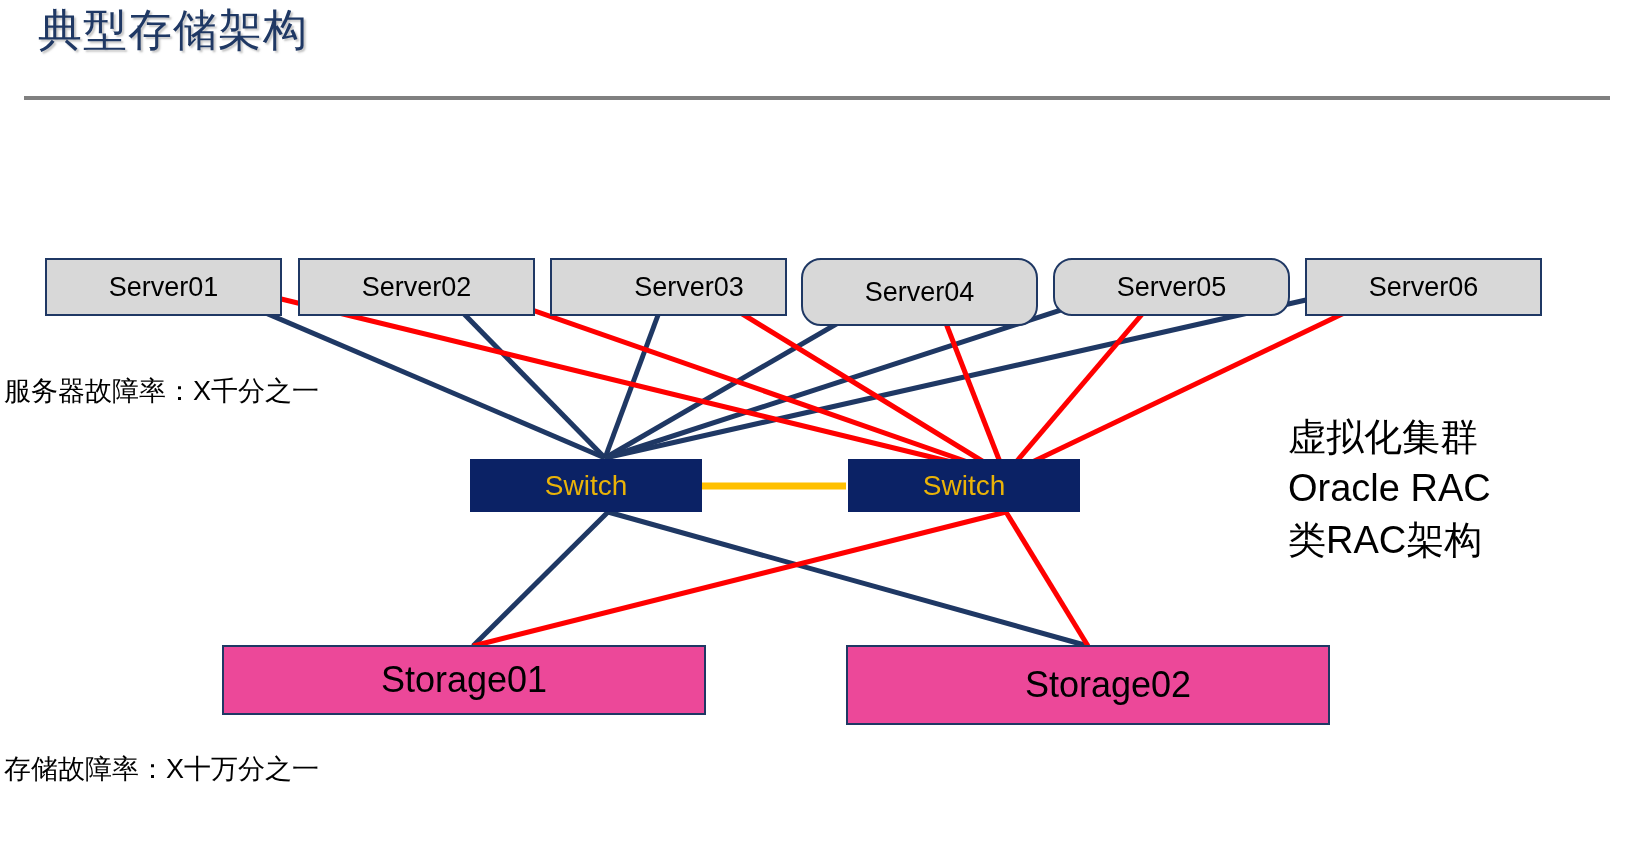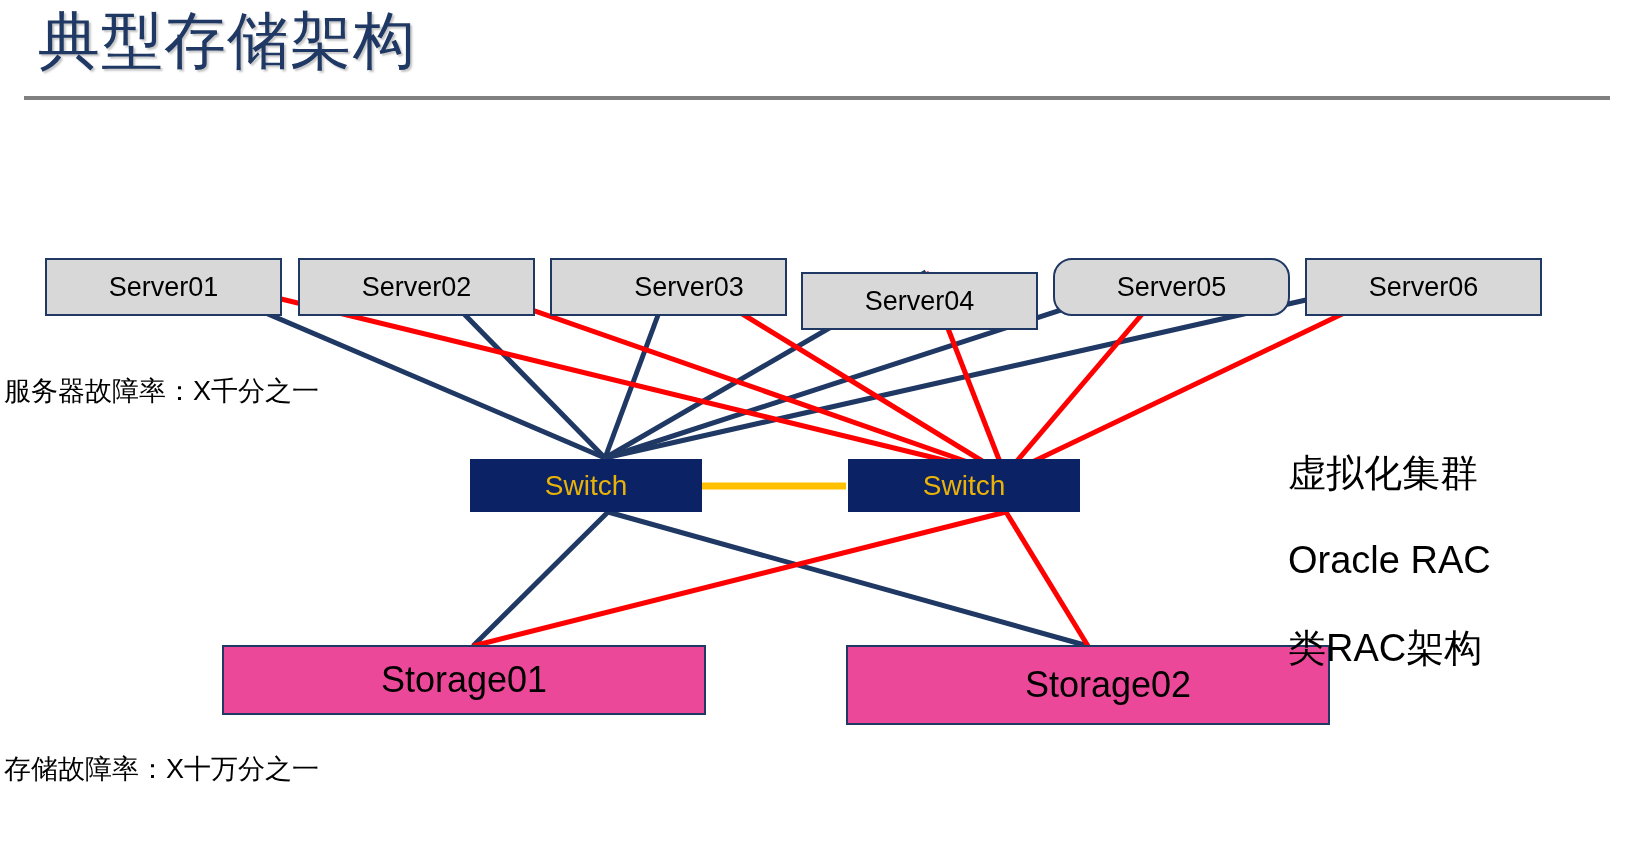--- a/index.html
+++ b/index.html
@@ -15,21 +15,21 @@
     width: 1632px;
     height: 847px;
     background: #ffffff;
     overflow: hidden;
   }
   
   #slide-title {
     position: absolute;
     left: 38px;
     top: 2px;
-    font-size: 62px;
+    font-size: 44px;
     line-height: 1.25;
     color: #1f3864;
     font-weight: 400;
     letter-spacing: 1px;
     white-space: nowrap;
     text-shadow: 2px 2px 2px rgba(150,150,150,0.55);
   }
   #title-rule {
     position: absolute;
     left: 24px;
@@ -82,21 +82,21 @@
   }
   #right-note {
     position: absolute;
     left: 1288px;
     top: 412px;
     font-size: 38px;
     line-height: 1.35;
     color: #000000;
     white-space: nowrap;
   }
-  #right-note div { display: block; margin-top: 36px; }
+  #right-note div { display: block; }
 </style>
 </head>
 <body>
 
 <div id="slide">
 
   <div id="slide-title">典型存储架构</div>
   <div id="title-rule"></div>
 
   <svg id="wires" viewBox="0 0 1632 847" xmlns="http://www.w3.org/2000/svg">
@@ -134,21 +134,21 @@
 
   <div class="node server-box" style="left:45px;  top:214px; width:237px; height:58px;">
     <span>Server01</span>
   </div>
   <div class="node server-box" style="left:298px; top:214px; width:237px; height:58px;justify-content:center;">
     <span>Server02</span>
   </div>
   <div class="node server-box" style="left:550px; top:214px; width:237px; height:58px;padding-left:41px;">
     <span>Server03</span>
   </div>
-  <div class="node server-box" style="left:801px; top:228px; width:237px; height:58px;">
+  <div class="node server-box" style="left:801px; top:214px; width:237px; height:68px;border-radius:20px;">
     <span>Server04</span>
   </div>
   <div class="node server-box" style="left:1053px; top:214px; width:237px; height:58px;border-radius:19px;">
     <span>Server05</span>
   </div>
   <div class="node server-box" style="left:1305px; top:214px; width:237px; height:58px;">
     <span>Server06</span>
   </div>
 
   <div class="node switch-box" style="left:470px; top:459px; width:232px; height:53px;">

